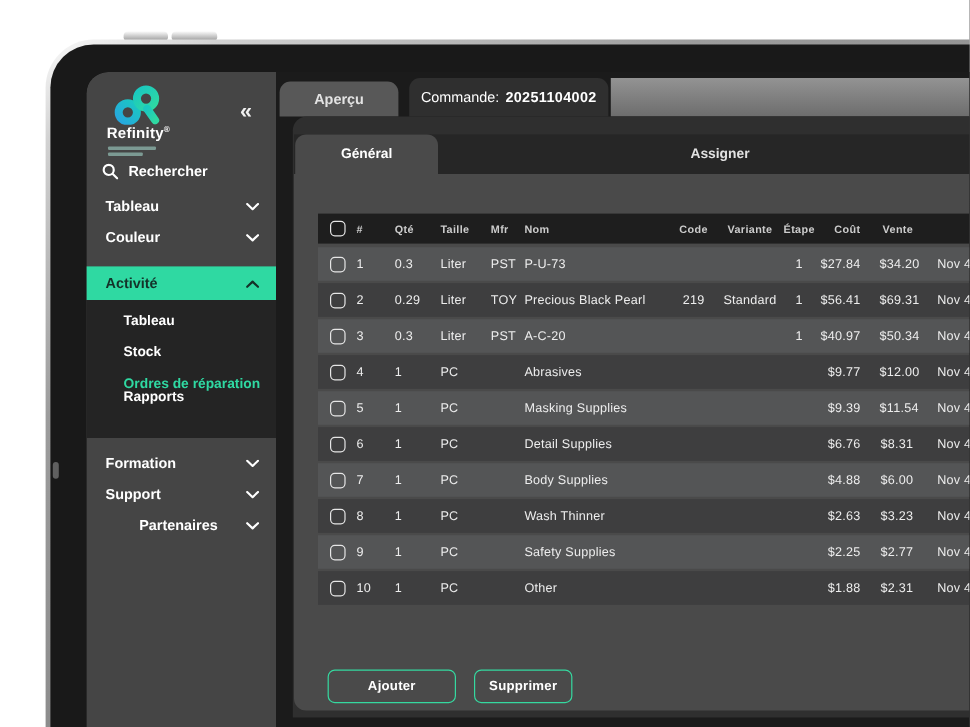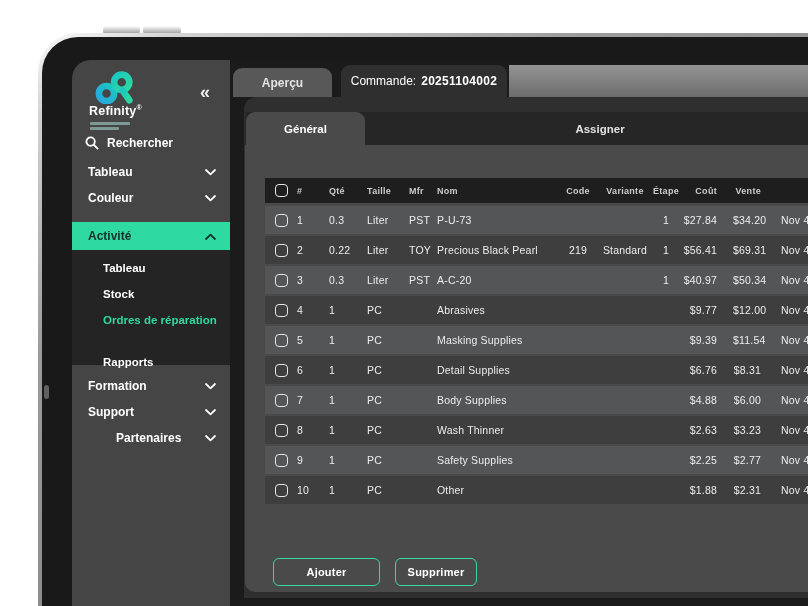--- a/index.html
+++ b/index.html
@@ -149,21 +149,21 @@
       <span class="lbl">Activité</span>
       <svg width="11" height="7" viewBox="0 0 11 7">
           <path d="M1 6l4.5-4.3L10 6" fill="none" stroke="#143229" stroke-width="1.8" stroke-linecap="round" stroke-linejoin="round"></path>
         </svg>
     </div>
 
     <div class="submenu">
       <div class="sub-item" style="top:12px;">Tableau</div>
       <div class="sub-item" style="top:38px;">Stock</div>
       <div class="sub-item selected" style="top:64px;">Ordres de réparation</div>
-      <div class="sub-item" style="top:106px;text-align:right;">Rapports</div>
+      <div class="sub-item" style="top:75px;text-align:right;">Rapports</div>
     </div>
 
     <div class="nav-item" style="top:313px;">
       <span class="lbl">Formation</span>
       <svg width="11" height="7" viewBox="0 0 11 7">
           <path d="M1 1l4.5 4.3L10 1" fill="none" stroke="#fff" stroke-width="1.8" stroke-linecap="round" stroke-linejoin="round"></path>
         </svg>
     </div>
     <div class="nav-item" style="top:339px;">
       <span class="lbl">Support</span>
@@ -225,21 +225,21 @@
                 <span class="cell c"></span>
                 <span class="cell c"></span>
                 <span class="cell c">1</span>
                 <span class="cell r cost">$27.84</span>
                 <span class="cell r sale">$34.20</span>
                 <span class="cell ">Nov 4,</span>
               </div>
               <div class="trow even">
                 <div class="cb"></div>
                 <span class="cell ">2</span>
-                <span class="cell ">0.22</span>
+                <span class="cell ">0.29</span>
                 <span class="cell ">Liter</span>
                 <span class="cell ">TOY</span>
                 <span class="cell ">Precious Black Pearl</span>
                 <span class="cell c">219</span>
                 <span class="cell c">Standard</span>
                 <span class="cell c">1</span>
                 <span class="cell r cost">$56.41</span>
                 <span class="cell r sale">$69.31</span>
                 <span class="cell ">Nov 4,</span>
               </div>

